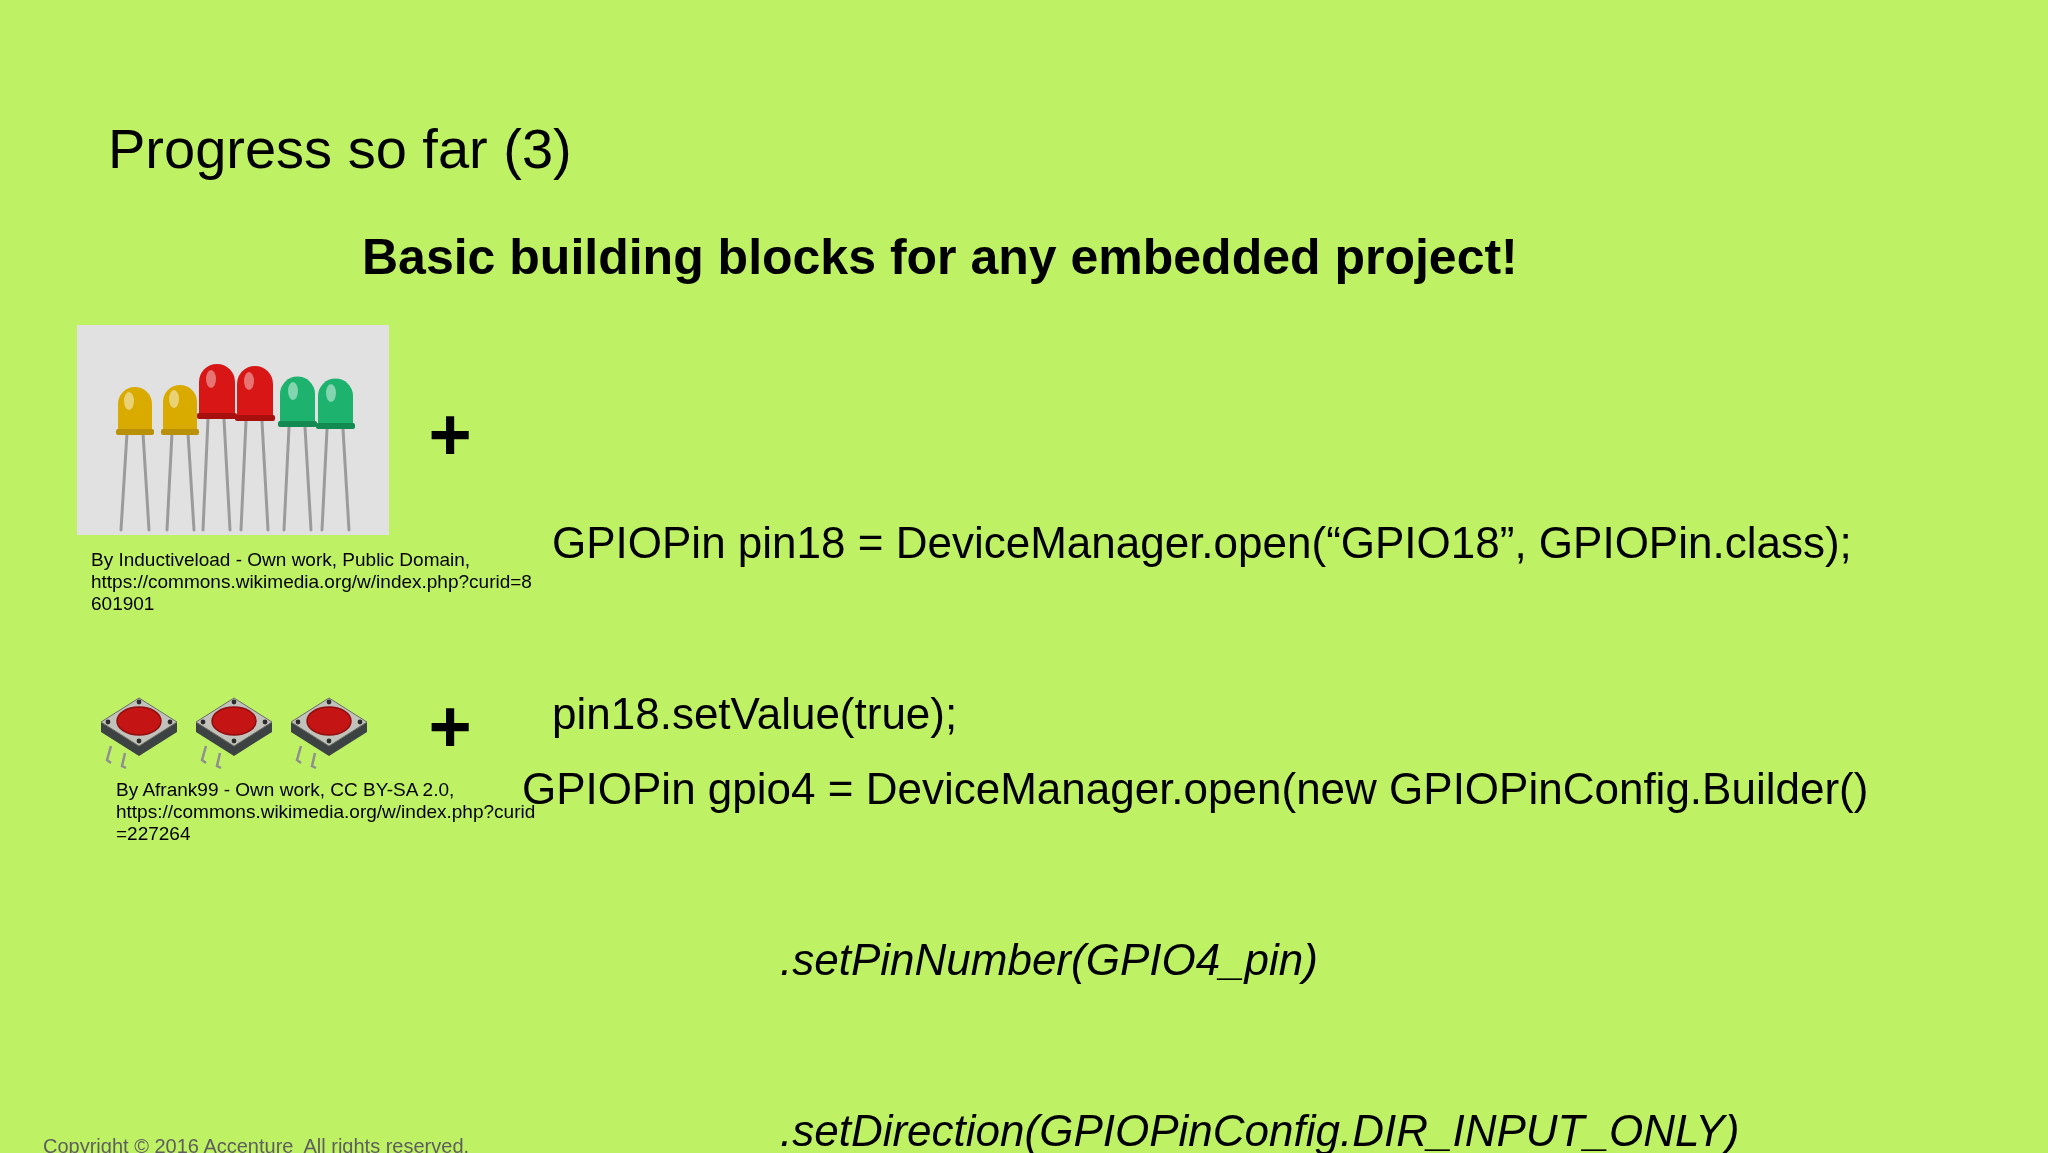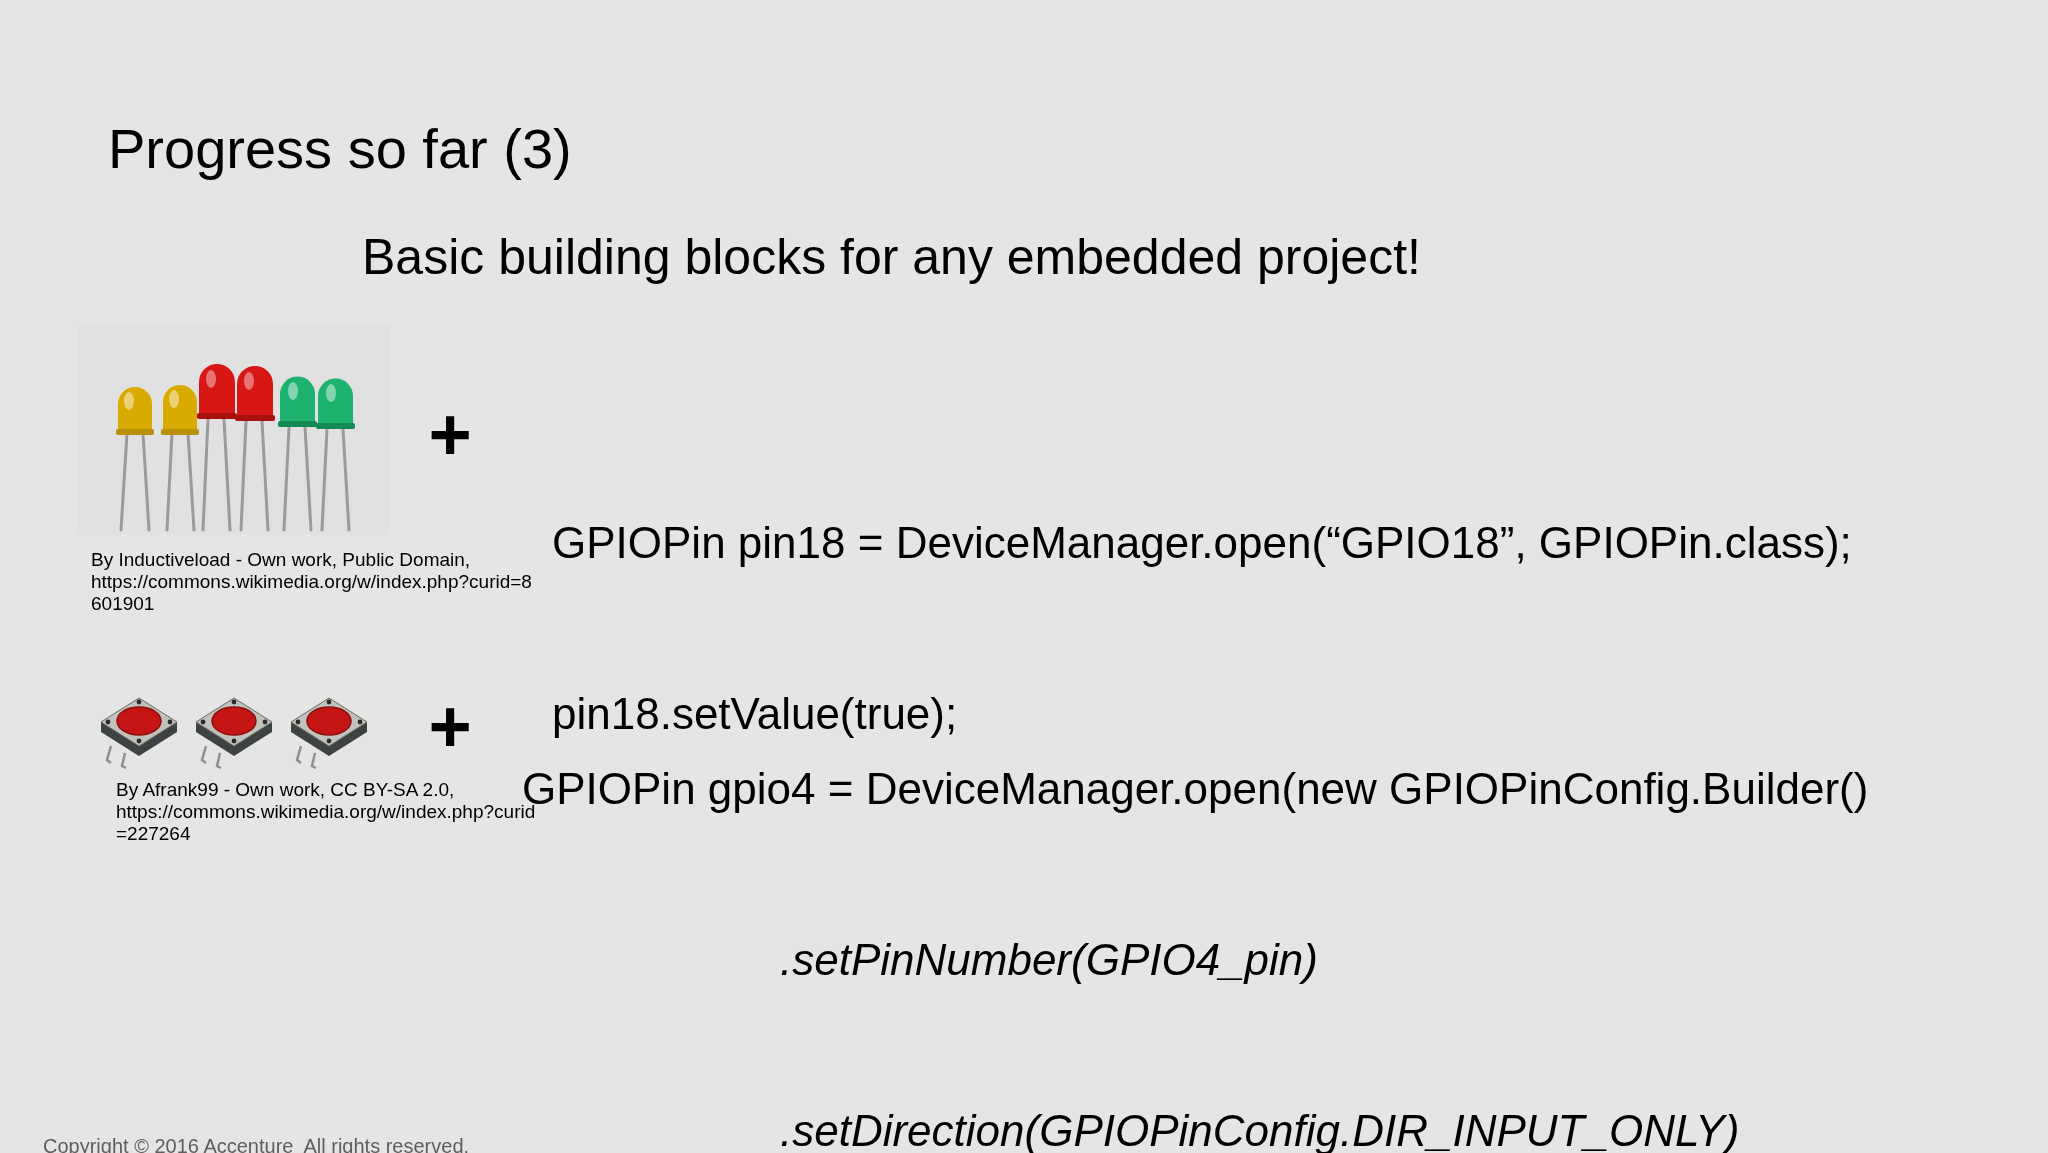--- a/index.html
+++ b/index.html
@@ -1,21 +1,21 @@
 <!DOCTYPE html>
 <html style="--figure-bg: #e1e1e1; --led-yellow: #d9ab00; --led-yellow-dark: #b8900a; --led-red: #d81616; --led-red-dark: #a81010; --led-green: #1db36e; --led-green-dark: #128a52; --button-body: #3d4343; --button-plate: #c2c2bc; --button-cap: #c41414; --footer-text: #5e5e5e;"><head>
 <meta charset="utf-8">
 <style>
   html,body{margin:0;padding:0;background:#ffffff;}
   .slide{
-    position:relative;width:2048px;height:1153px;background:#e5e5e5;
+    position:relative;width:2048px;height:1153px;background:#bef264;
     font-family:"Liberation Sans",sans-serif;color:#000;overflow:hidden;
   }
   .title{position:absolute;left:108px;top:116px;font-size:56px;letter-spacing:0;}
-  .subtitle{position:absolute;left:362px;top:228px;font-size:50px;}
+  .subtitle{position:absolute;left:362px;top:228px;font-size:50px;font-weight:bold;}
   .figure-img{position:absolute;display:block;}
   .led-img{left:77px;top:325px;width:312px;height:210px;}
   .btn-img{left:95px;top:680px;width:288px;height:92px;}
   .attr{position:absolute;font-size:19px;line-height:22px;color:#000;}
   .attr-led{left:91px;top:549px;}
   .attr-btn{left:116px;top:779px;}
   .plus{
     position:absolute;width:72px;height:72px;display:flex;align-items:center;justify-content:center;
     font-size:74px;font-weight:bold;line-height:1;
   }

